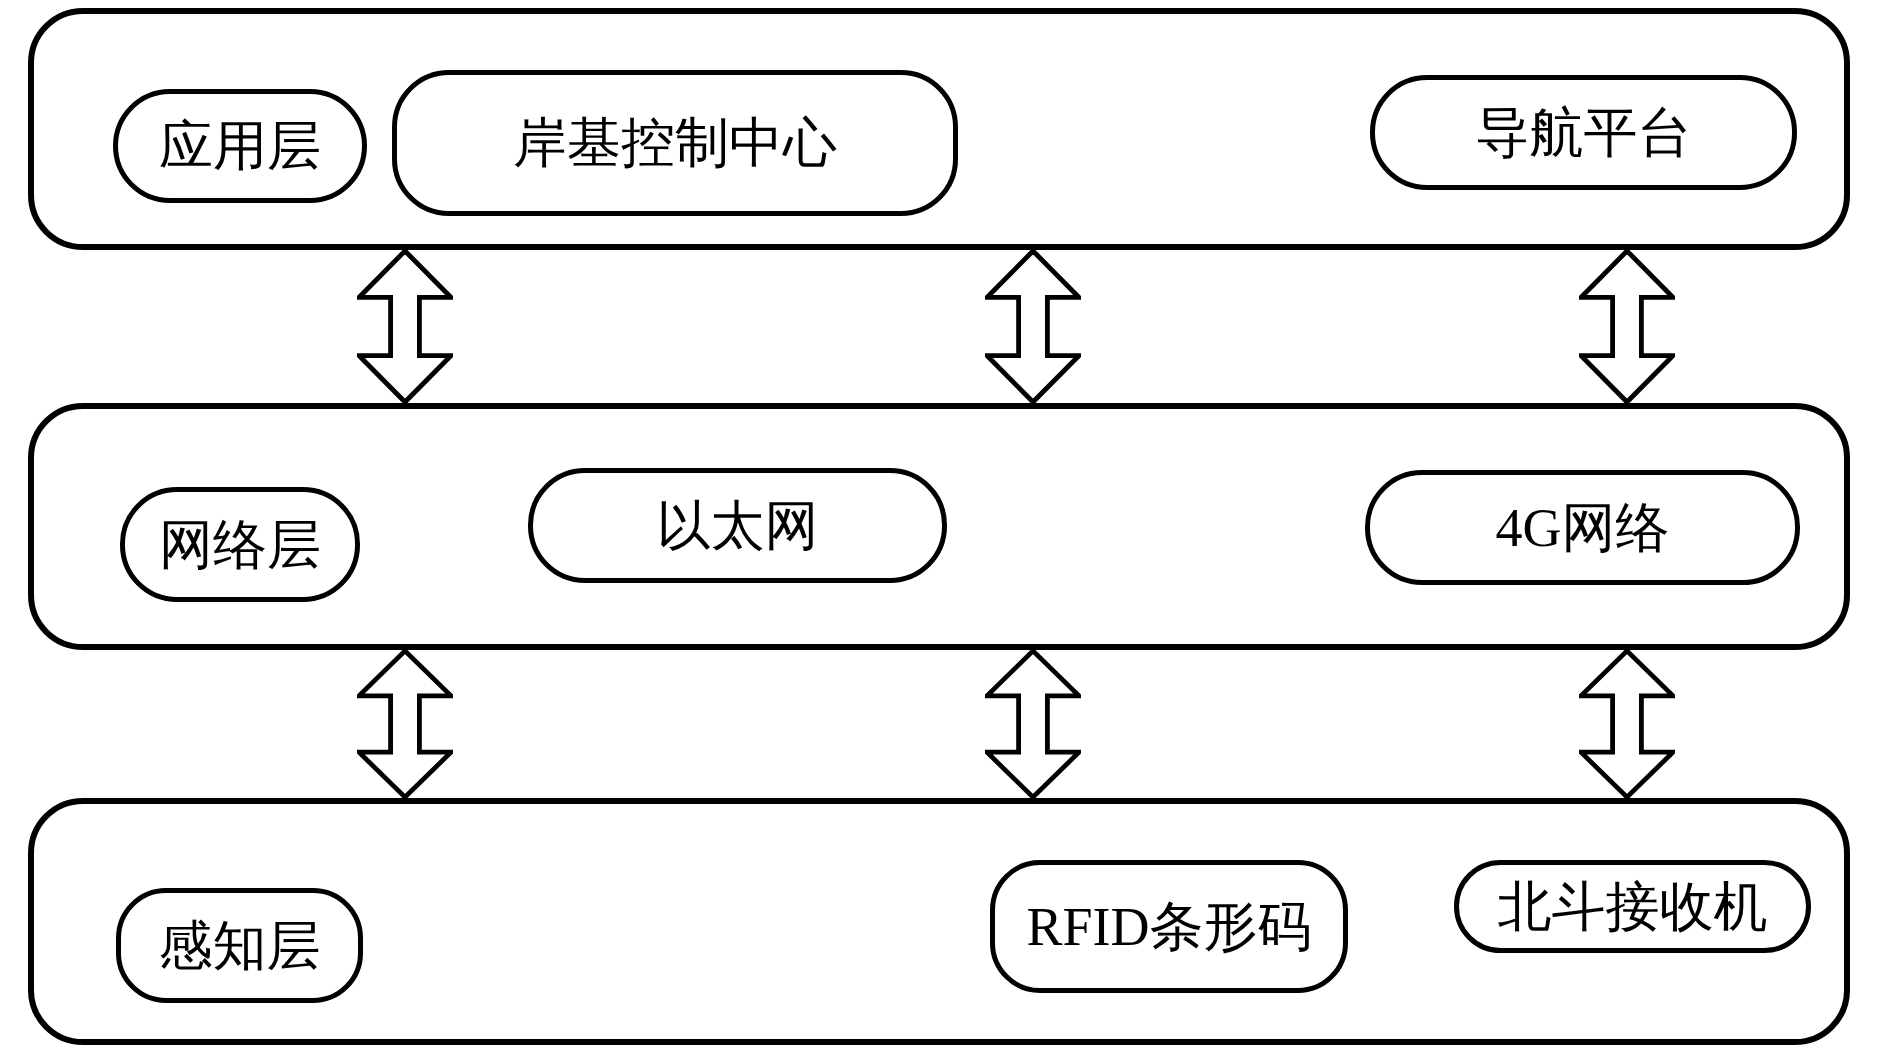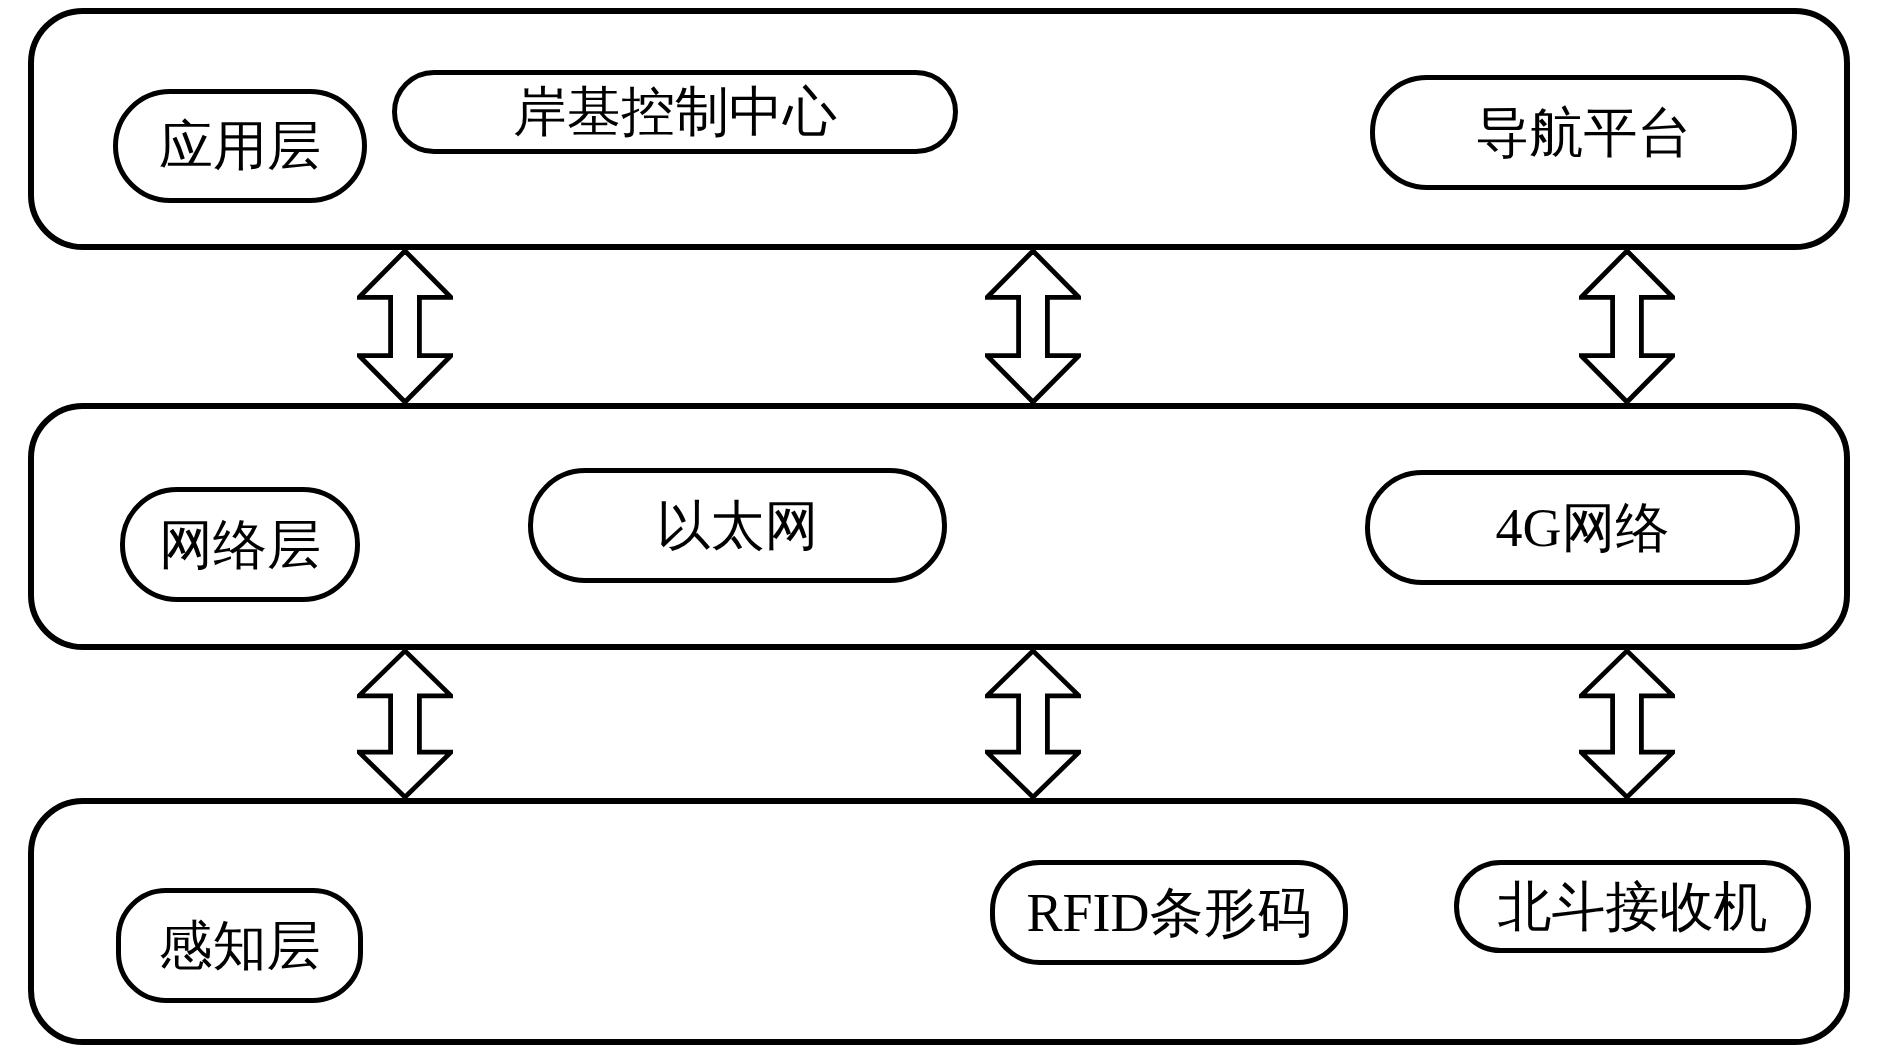--- a/index.html
+++ b/index.html
@@ -38,30 +38,30 @@
     box-sizing: border-box;
     display: flex;
     align-items: center;
     justify-content: center;
     font-size: 54px;
     line-height: 1;
     white-space: nowrap;
   }
   
   .pill.app-layer      { left: 113px;  top: 89px;  width: 254px; height: 114px; }
-  .pill.shore-control  { left: 392px;  top: 70px;  width: 566px; height: 84px; }
+  .pill.shore-control  { left: 392px;  top: 70px;  width: 566px; height: 146px; }
   .pill.nav-platform   { left: 1370px; top: 75px;  width: 427px; height: 115px; }
   
   .pill.network-layer  { left: 120px;  top: 487px; width: 240px; height: 115px; }
   .pill.ethernet       { left: 528px;  top: 468px; width: 419px; height: 115px; text-align: center; }
   .pill.g4-network     { left: 1365px; top: 470px; width: 435px; height: 115px; }
   
   .pill.perception-layer { left: 116px;  top: 888px; width: 247px; height: 115px; border-radius: 50px; }
   .pill.sensor           { left: 532px;  top: 867px; width: 359px; height: 117px; border-radius: 50px; }
-  .pill.rfid             { left: 990px;  top: 860px; width: 358px; height: 105px; border-radius: 50px; }
+  .pill.rfid             { left: 990px;  top: 860px; width: 358px; height: 133px; border-radius: 50px; }
   .pill.beidou           { left: 1454px; top: 860px; width: 357px; height: 93px; border-radius: 50px; }
 
   .arrow {
     position: absolute;
     width: 96px;
   }
   .arrow.gap1 { top: 249px; height: 155px; }
   .arrow.gap2 { top: 649px; height: 150px; }
   .arrow.a1 { left: 357px;  }
   .arrow.a2 { left: 985px;  }

